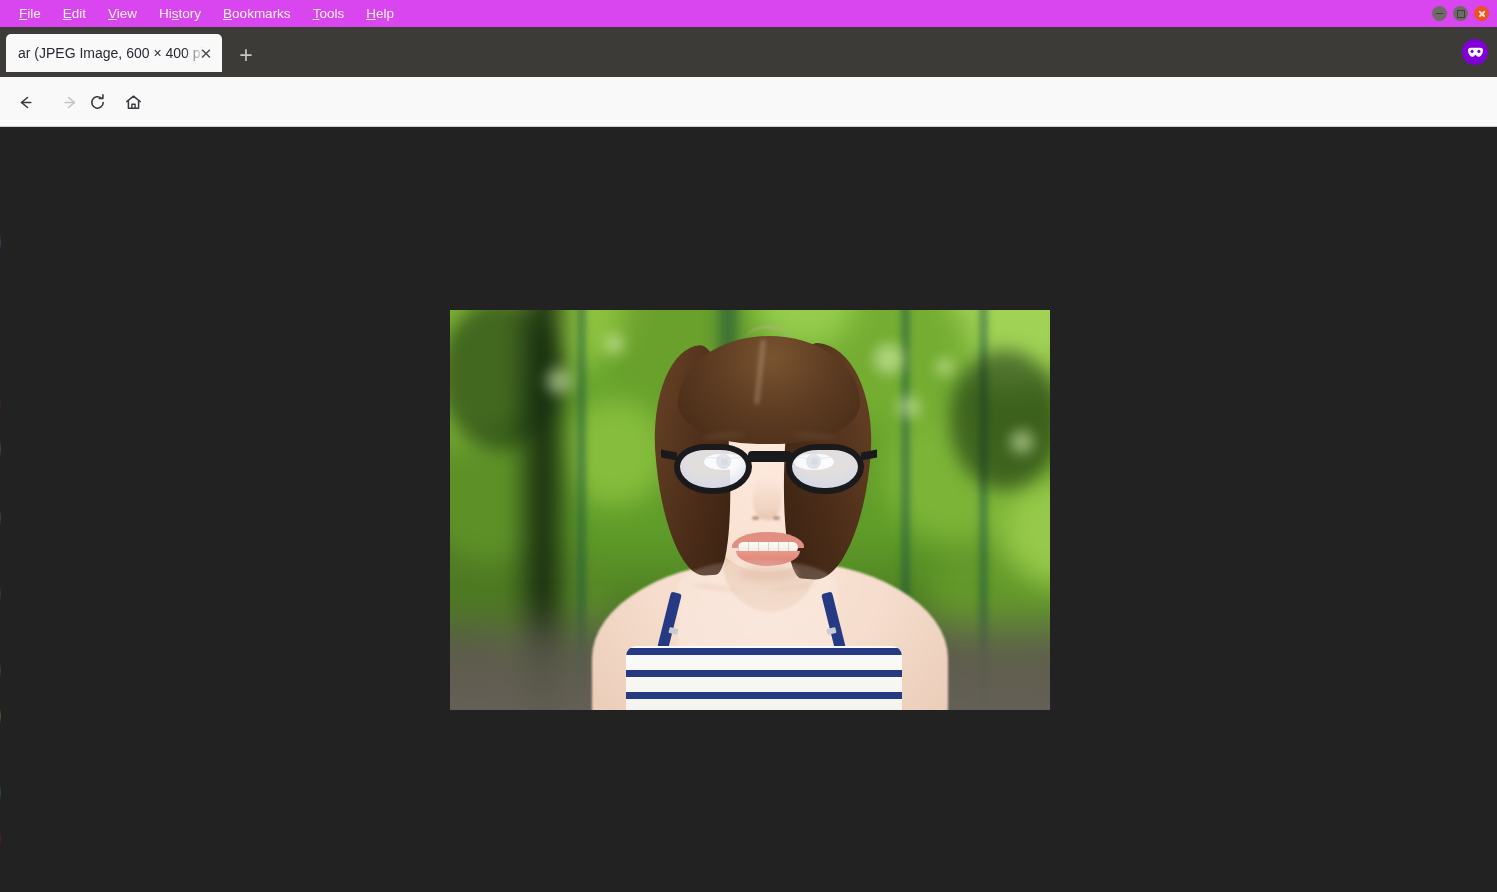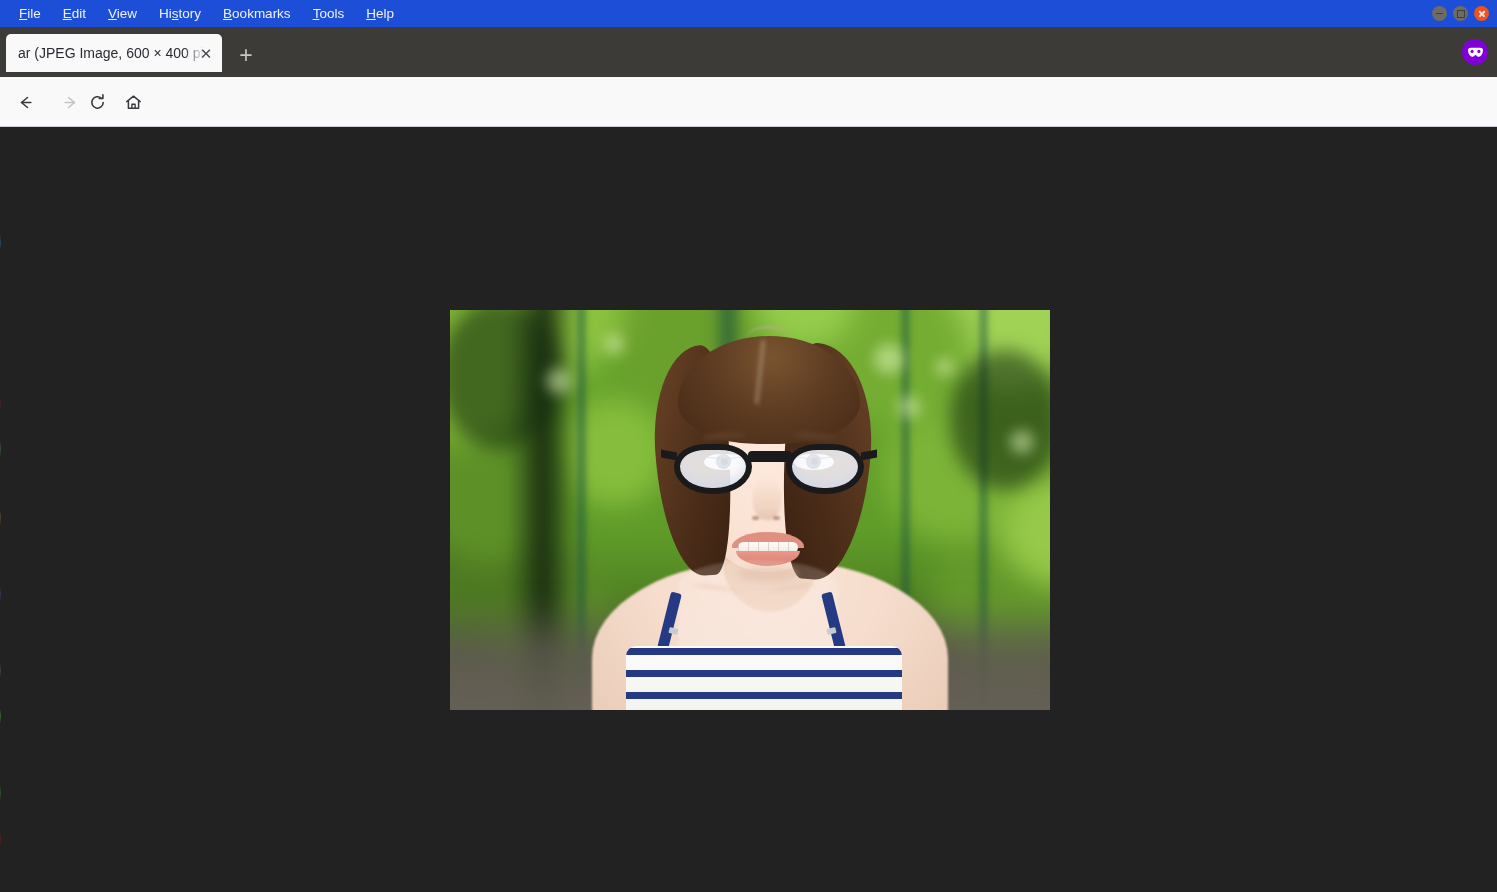--- a/index.html
+++ b/index.html
@@ -7,21 +7,21 @@
     width: 1497px; height: 892px;
     overflow: hidden;
     font-family: "Liberation Sans", sans-serif;
     background: #222222;
   }
 
   
   .menubar {
     position: absolute; left: 0; top: 0;
     width: 1497px; height: 27px;
-    background: #1d4ed8;
+    background: #d946ef;
     display: flex; align-items: center;
   }
   .menu-item {
     font-size: 13.5px;
     color: #f2f1f0;
     padding: 0 11px;
     line-height: 27px;
     white-space: nowrap;
     cursor: default;
   }

